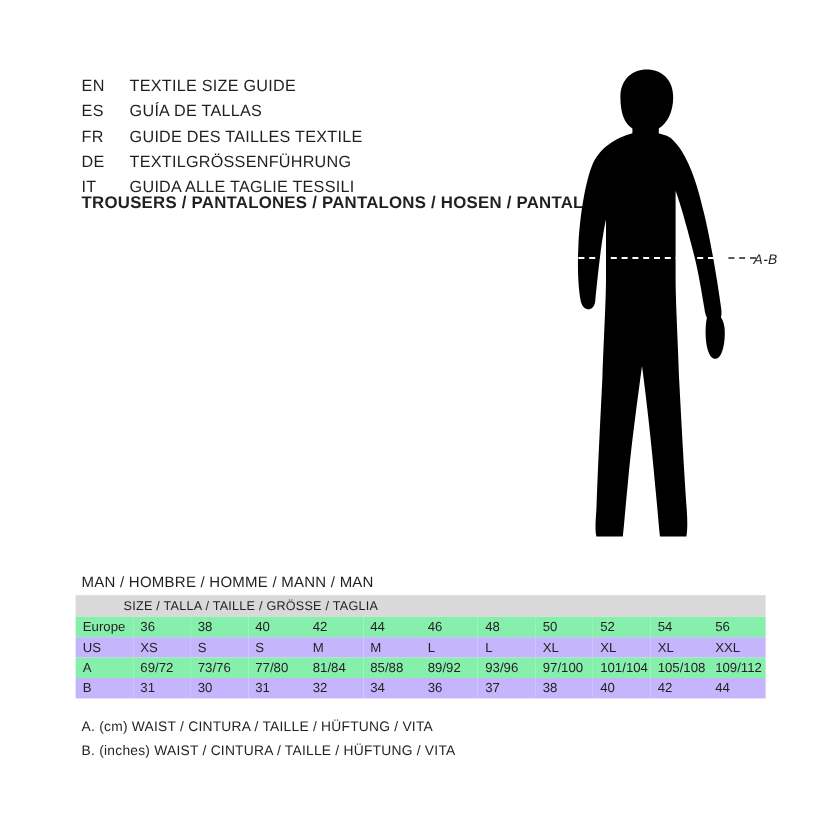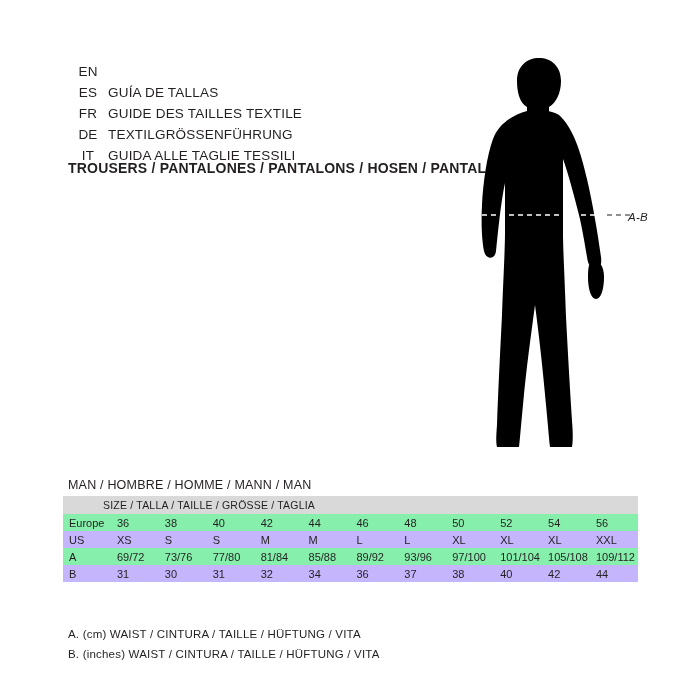--- a/index.html
+++ b/index.html
@@ -21,21 +21,20 @@
     width: 700px;
     height: 700px;
   }
 
   
   .lang-block {
     position: absolute;
     left: 68px;
     top: 64px;
     width: 380px;
-    text-align: center;
   }
   .lang-row {
     display: flex;
     align-items: baseline;
     height: 21px;
     font-size: 13.5px;
     letter-spacing: 0.2px;
   }
   .lang-code {
     width: 40px;
@@ -118,35 +117,36 @@
   }
   .row-shaded td { background: #c4b5fd; }
   .row-plain td { background: #86efac; }
   .col-label { width: 96px; }
   .col-v { width: 53px; }
 
   
   .notes {
     position: absolute;
     left: 68px;
-    top: 628px;
+    top: 600px;
     font-size: 11.5px;
     color: #231f20;
     letter-spacing: 0.2px;
   }
   .notes div { height: 20px; white-space: nowrap; }
 </style>
 </head>
 <body>
 
 <div class="page">
 
   <div class="lang-block">
     <div class="lang-row">
       <span class="lang-code">EN</span>
+      <span class="lang-title">TEXTILE SIZE GUIDE</span>
     </div>
     <div class="lang-row">
       <span class="lang-code">ES</span>
       <span class="lang-title">GUÍA DE TALLAS</span>
     </div>
     <div class="lang-row">
       <span class="lang-code">FR</span>
       <span class="lang-title">GUIDE DES TAILLES TEXTILE</span>
     </div>
     <div class="lang-row">

